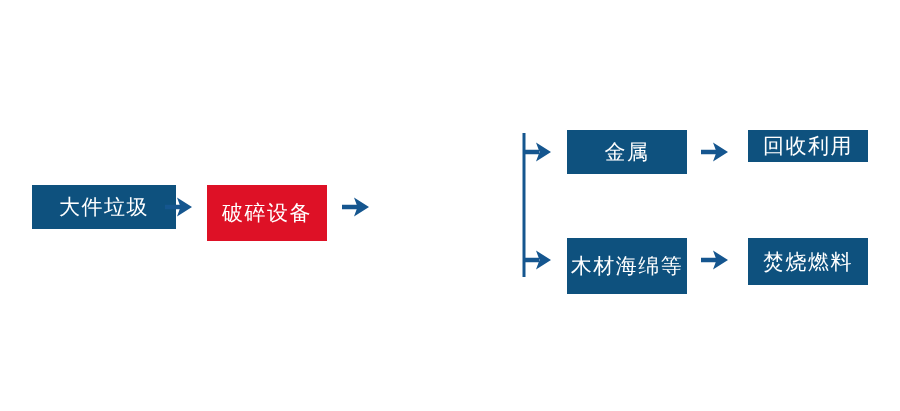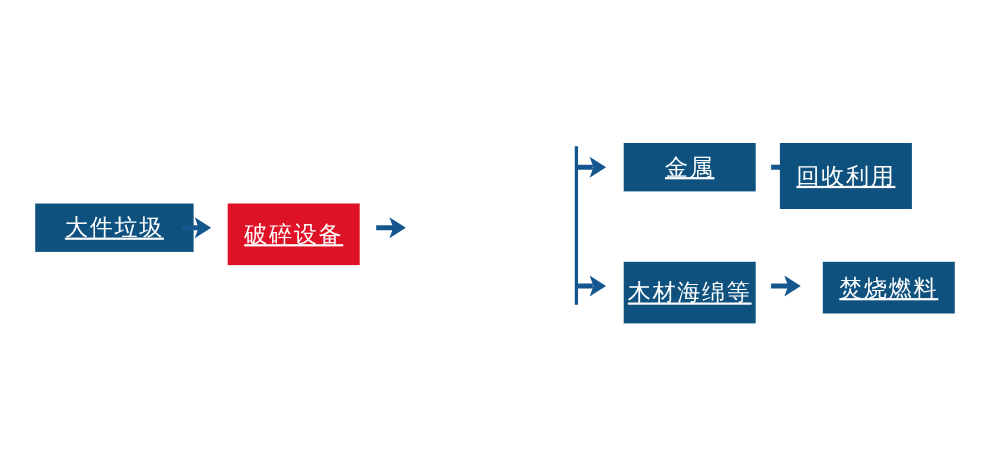--- a/index.html
+++ b/index.html
@@ -18,34 +18,33 @@
     font-family:"Liberation Sans","DejaVu Sans",sans-serif;
   }
   .node{
     position:absolute;
     display:flex;align-items:center;justify-content:center;
     color:var(--text-white);
     font-size:21px;
     letter-spacing:1.5px;
     white-space:nowrap;
     text-align:center;
-    text-decoration:underline;
   }
   .node.blue{background:var(--box-blue);}
   .node.red{background:var(--box-red);}
   .arrow-svg{position:absolute;display:block;}
   .arrow-svg .stroke{stroke:var(--arrow-blue);fill:none;}
   .arrow-svg .fill{fill:var(--arrow-blue);stroke:none;}
 
   
   #n-bulky    {left:32px;  top:185px; width:144px; height:44px;}
   #n-crush    {left:207px; top:185px; width:120px; height:56px;}
   #n-sort     {left:383px; top:185px; width:120px; height:44px;}
   #n-metal    {left:567px; top:130px; width:120px; height:44px;}
-  #n-recycle  {left:709px; top:130px; width:120px; height:60px;}
+  #n-recycle  {left:748px; top:130px; width:120px; height:32px;}
   #n-wood     {left:567px; top:238px; width:120px; height:56px;}
   #n-fuel     {left:748px; top:238px; width:120px; height:47px;}
 
   #a-main1 {left:164px; top:194px;}
   #a-main2 {left:341px; top:194px;}
   #a-top   {left:700px; top:139px;}
   #a-bot   {left:700px; top:247px;}
   #bracket {left:521px; top:128px;}
 </style>
 </head>

